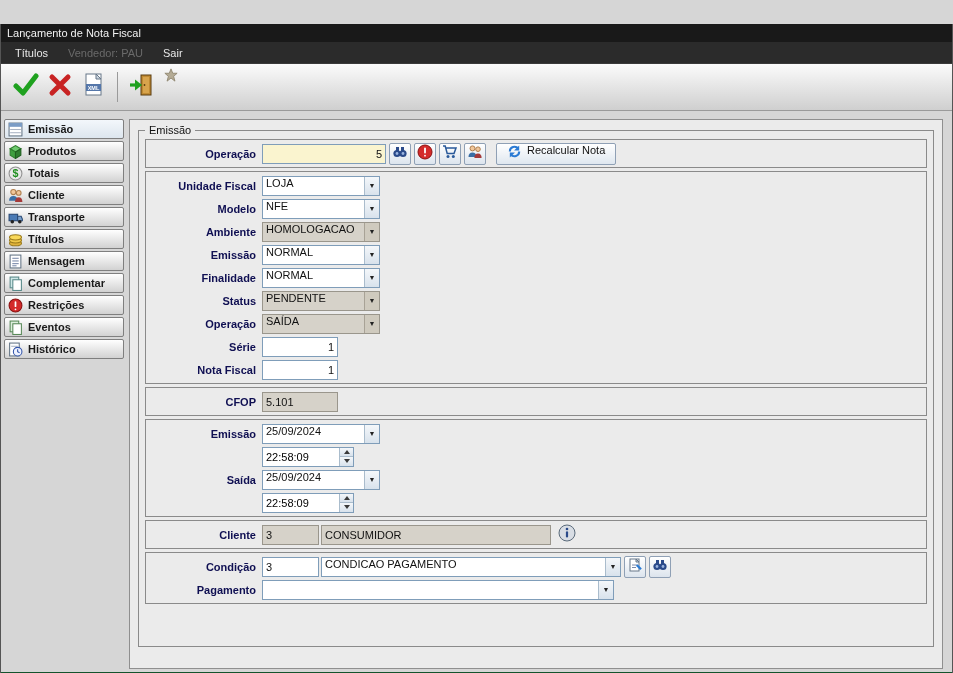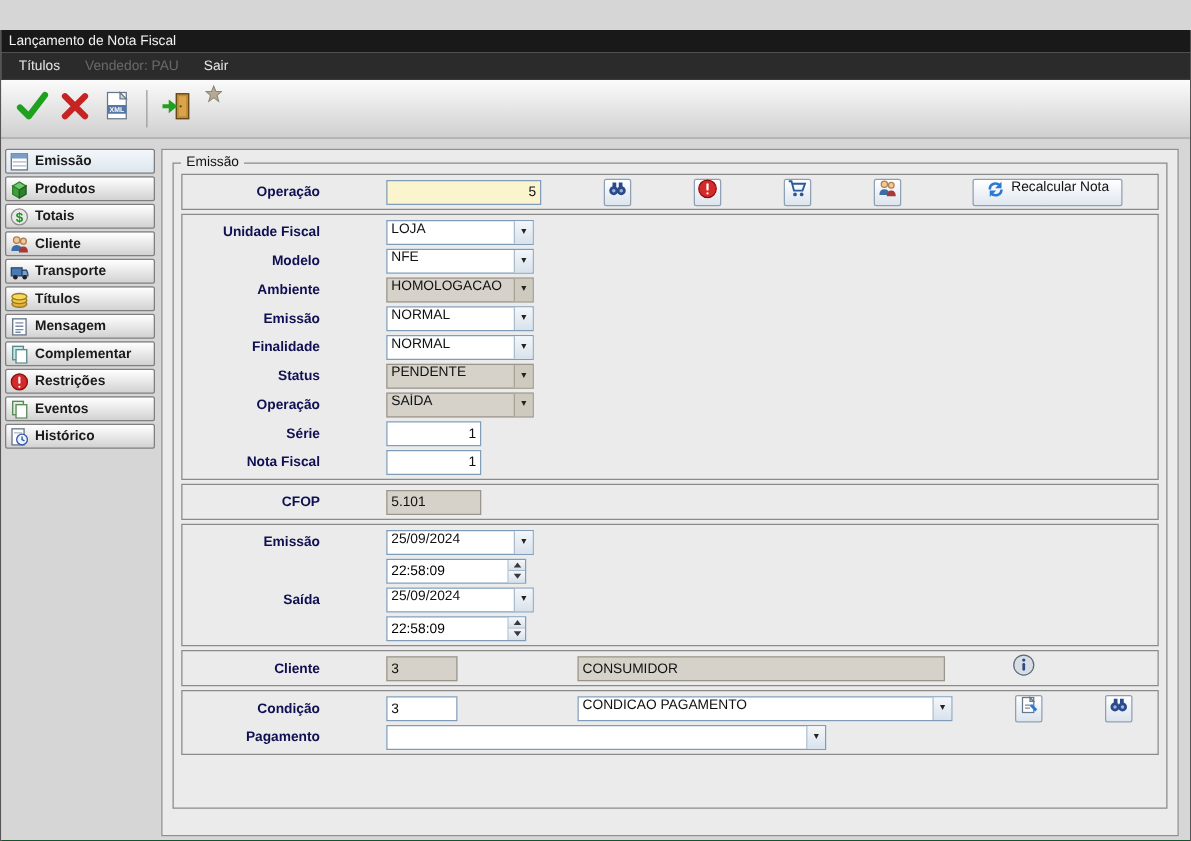--- a/index.html
+++ b/index.html
@@ -30,52 +30,52 @@
           background:linear-gradient(#ffffff,#d2d2d2); display:flex; align-items:center; gap:5px;
           padding-left:3px; font-size:11px; font-weight:bold; color:#1a1a1a; cursor:default; }
   .sbtn.selected { background:linear-gradient(#f3f7fb,#dde6ee); }
   .sicon { width:15px; height:15px; flex:none; display:flex; }
 
   .content-panel { margin-left:5px; width:814px; height:550px; background:#ebebeb; border:1px solid #8f8f8f; padding:2px; }
   fieldset.groupbox { margin:2px 6px; border:1px solid #8a8a8a; height:523px; padding:3px 6px 4px; }
   fieldset.groupbox legend { font-size:11px; color:#111; padding:0 4px; }
 
   .subpanel { border:1px solid #8a8a8a; background:#ebebeb; padding:2px 4px; margin-bottom:3px; }
-  .row { display:flex; align-items:center; height:23px;gap:47px; }
+  .row { display:flex; align-items:center; height:23px; }
   .lbl { width:112px; flex:none; text-align:right; padding-right:6px; font-size:11px; font-weight:bold; color:#0f0f52; white-space:nowrap; }
 
   .combo { height:20px; border:1px solid #7f9db9; background:#fff; display:flex; align-items:flex-start; font-size:11px; color:#111; }
   .combo-val { flex:1; padding:0 3px; white-space:nowrap; overflow:hidden; }
   .arrow { width:15px; height:100%; flex:none; display:flex; align-items:center; justify-content:center;
            font-size:7px; color:#222; background:linear-gradient(#f4f7fa,#d8e2ec); border-left:1px solid #aabccc; }
   .combo.dis { background:#d6d2c9; border-color:#9a968c; }
   .combo.dis .arrow { background:#cfcabe; border-left-color:#a8a296; }
 
   .input { height:20px; border:1px solid #7f9db9; background:#fff; font-size:11px; padding:0 3px; font-family:inherit; color:#111; }
   .input.num { text-align:right; }
   .input.yellow { background:#faf4cf; }
   .input.dis { background:#d6d2c9; border-color:#9a968c; }
 
-  .timefield { width:112px; height:20px; border:1px solid #7f9db9; background:#fff; display:flex; align-items:center; font-size:11px; }
+  .timefield { width:92px; height:20px; border:1px solid #7f9db9; background:#fff; display:flex; align-items:center; font-size:11px; }
   .time-val { flex:1; padding:0 3px; }
   .spin { width:14px; height:100%; flex:none; display:flex; flex-direction:column; border-left:1px solid #aabccc; }
   .spin .cell { flex:1; display:flex; align-items:center; justify-content:center; background:linear-gradient(#f4f7fa,#d8e2ec); }
   .spin .sep { height:1px; background:#aabccc; flex:none; }
   .tri-up { width:0; height:0; border-left:3px solid transparent; border-right:3px solid transparent; border-bottom:4px solid #3a3a3a; }
   .tri-down { width:0; height:0; border-left:3px solid transparent; border-right:3px solid transparent; border-top:4px solid #3a3a3a; }
 
   .ibtn { width:22px; height:22px; flex:none; border:1px solid #8fa0b5; border-radius:2px;
           background:linear-gradient(#ffffff,#dce4ed); display:flex; align-items:center; justify-content:center; margin-left:3px; }
   .iconplain { width:20px; height:20px; display:flex; align-items:center; justify-content:center; margin-left:6px; }
   .btn-recalc { height:22px; display:flex; align-items:flex-start; gap:5px; padding:0 10px; margin-left:10px;
                 border:1px solid #8fa0b5; border-radius:2px; background:linear-gradient(#ffffff,#dfe7ef);
                 font-size:11px; color:#111; cursor:default; }
 
   .w57{width:57px;} .w76{width:76px;} .w118{width:118px;} .w124{width:124px;}
-  .w283{width:294px;} .w300{width:300px;} .w350{width:350px;} .w352{width:352px;}
+  .w283{width:230px;} .w300{width:300px;} .w350{width:350px;} .w352{width:352px;}
   .gap2{width:2px;flex:none;}
 
   
   .statusbar { height:17px; background:#14532d; display:flex; align-items:center; padding-left:8px; }
   .sb-text { color:#c9a22c; font-size:11px; font-weight:bold; }
   .sb-div { width:1px; height:11px; background:#4a4a4a; margin-left:10px; }
   .bottomstrip { height:8px; background:#0d0d0d; }
 </style>
 </head>
 <body>

